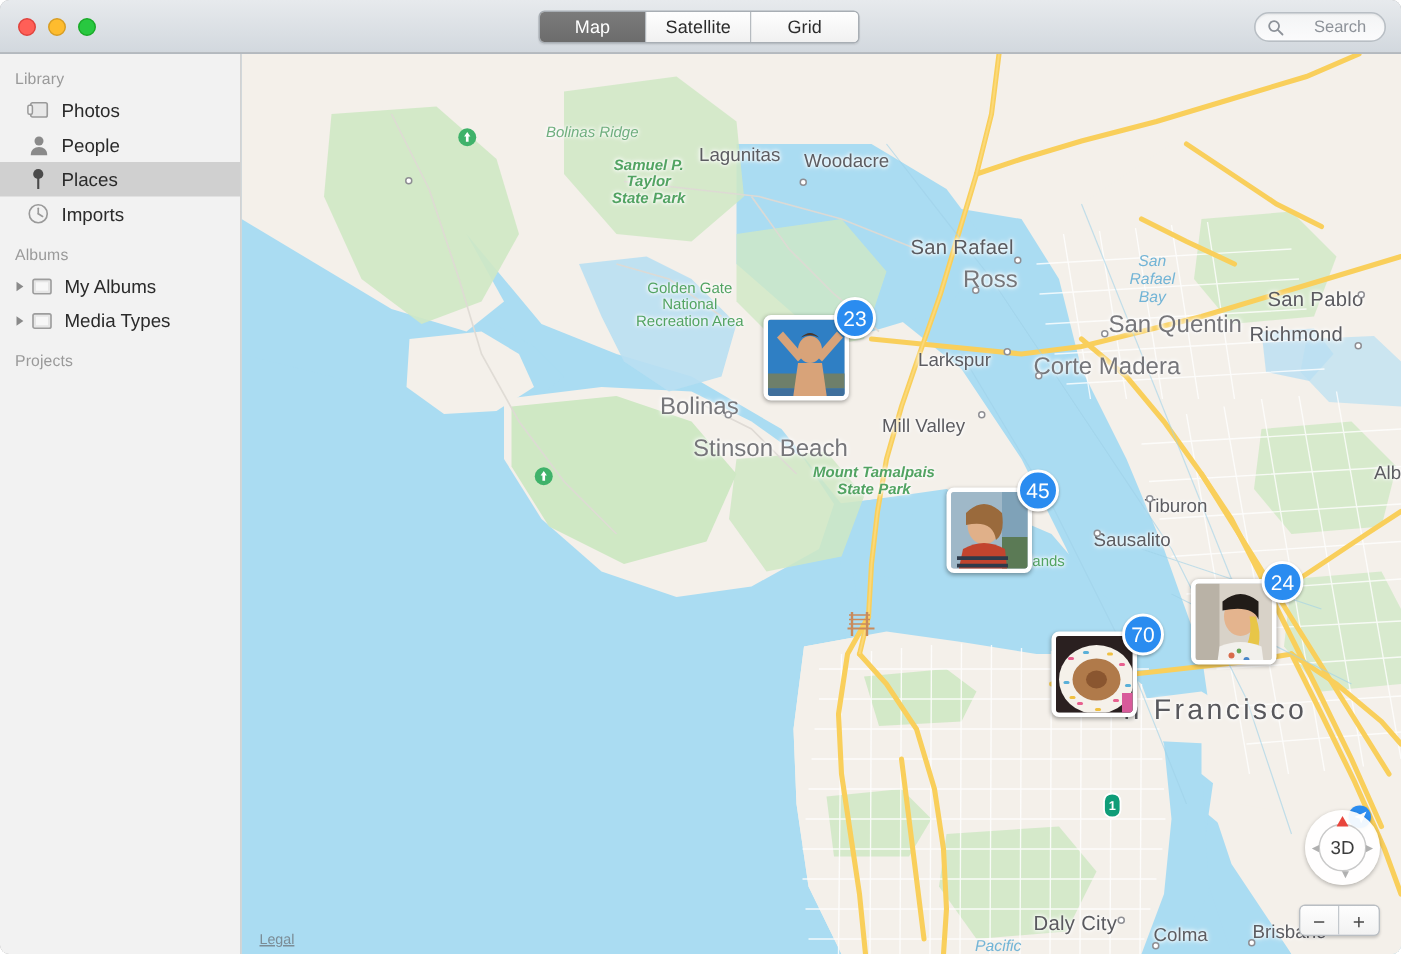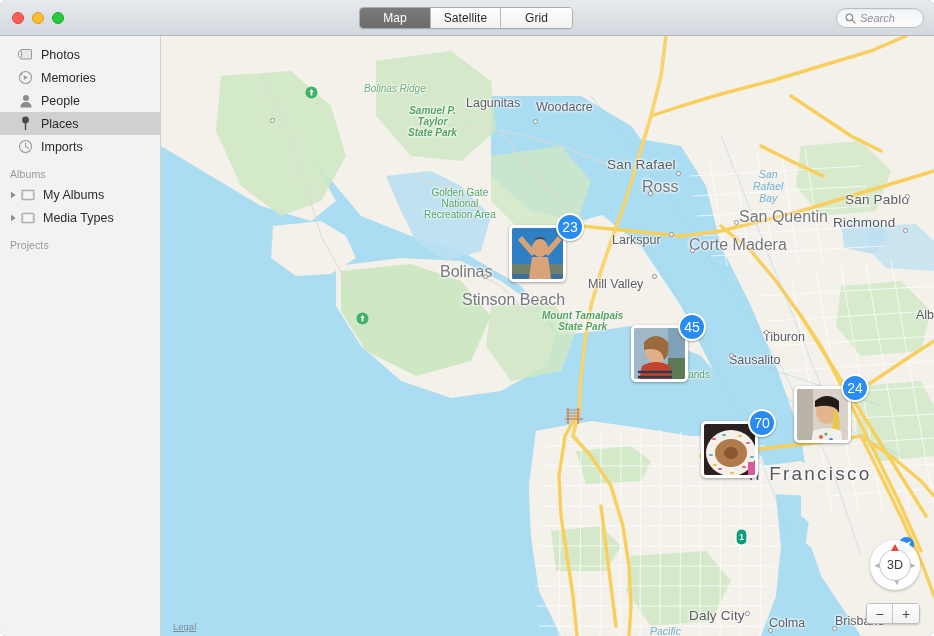--- a/index.html
+++ b/index.html
@@ -63,21 +63,21 @@
     position: absolute; top: 8px; left: 836px;
     width: 88px; height: 20px;
     background: linear-gradient(to bottom, #f3f4f5, #fbfbfc);
     border: 1px solid #b8bec4;
     border-radius: 10px;
     display: flex; align-items: center;
     padding-left: 8px;
     box-shadow: inset 0 1px 1px rgba(0,0,0,0.05);
   }
   .searchfield svg { flex: 0 0 auto; }
-  .search-ph { font-size: 11px; color: #8d9299; margin-left: 4px; font-style: italic; }
+  .search-ph { font-size: 11px; color: #8d9299; margin-left: 20px; }
 
   
   .sidebar {
     position: absolute; top: 36px; left: 0;
     width: 161px; height: 600px;
     background: #f2f2f2;
     border-right: 1px solid #d2d2d2;
     padding-top: 7px;
     z-index: 30;
   }
@@ -268,41 +268,32 @@
       <svg width="11" height="11" viewBox="0 0 11 11">
         <circle cx="4.4" cy="4.4" r="3.3" fill="none" stroke="#8d9299" stroke-width="1.2"></circle>
         <line x1="6.9" y1="6.9" x2="10" y2="10" stroke="#8d9299" stroke-width="1.2" stroke-linecap="round"></line>
       </svg>
       <span class="search-ph">Search</span>
     </div>
   </div>
 
   <div class="sidebar">
 
+    <div class="sb-header">Library</div>
 
     <div class="sb-item">
       <span class="sb-ico">
         <svg width="15" height="13" viewBox="0 0 15 13">
           <rect x="2.5" y="1.5" width="11" height="9.5" rx="1.2" fill="#e8e8e8" stroke="#9a9a9a" stroke-width="1.1"></rect>
           <rect x="0.6" y="3.2" width="3" height="6" rx="1" fill="#f2f2f2" stroke="#9a9a9a" stroke-width="1"></rect>
         </svg>
       </span>
       <span class="sb-label">Photos</span>
     </div>
 
-    <div class="sb-item">
-      <span class="sb-ico">
-        <svg width="15" height="15" viewBox="0 0 15 15">
-          <circle cx="7.5" cy="7.5" r="6" fill="none" stroke="#9a9a9a" stroke-width="1.1"></circle>
-          <path d="M5.8 5.2 L10 7.5 L5.8 9.8 Z" fill="#9a9a9a"></path>
-          <line x1="2.4" y1="3.6" x2="4.4" y2="5" stroke="#9a9a9a" stroke-width="1.1"></line>
-        </svg>
-      </span>
-      <span class="sb-label">Memories</span>
-    </div>
 
 
     <div class="sb-item">
       <span class="sb-ico">
         <svg width="14" height="14" viewBox="0 0 14 14">
           <circle cx="7" cy="4" r="3" fill="#8a8a8a"></circle>
           <path d="M1.5 13.5 C1.5 9.8 4 8 7 8 C10 8 12.5 9.8 12.5 13.5 Z" fill="#8a8a8a"></path>
         </svg>
       </span>
       <span class="sb-label">People</span>
@@ -586,21 +577,21 @@
       </div>
     <div id="map-shields">
         <div class="shield ca" style="left: 571px; top: 492px;">
           <svg width="19" height="18" viewBox="0 0 19 18" style="position:absolute;left:0;top:0">
             <path d="M9.5 1 C12.8 1 15 3.2 15 6.2 L15 12 C15 15 12.5 17 9.5 17 C6.5 17 4 15 4 12 L4 6.2 C4 3.2 6.2 1 9.5 1 Z" fill="#0f9d78" stroke="#fff" stroke-width="1.2"></path>
           </svg>
           <span style="position:relative;top:0px;font-size:8.5px">1</span>
         </div>
       </div>
     <div id="map-clusters">
-        <div class="cluster" style="left: 348px; top: 189px;">
+        <div class="cluster" style="left: 348px; top: 174px;">
           <div class="thumb"><svg width="57" height="57" viewBox="0 0 57 57">
               <rect width="57" height="57" fill="#2f7fc4"></rect>
               <rect y="36" width="57" height="10" fill="#6e7f6a"></rect>
               <rect y="46" width="57" height="11" fill="#3f6f9c"></rect>
               <ellipse cx="28" cy="20" rx="8" ry="9" fill="#d8a379"></ellipse>
               <path d="M20 29 L36 29 L40 57 L16 57 Z" fill="#d8a379"></path>
               <path d="M20 28 L6 12 L10 8 L24 24 Z" fill="#d8a379"></path>
               <path d="M36 28 L50 12 L46 8 L32 24 Z" fill="#d8a379"></path>
               <path d="M22 12 q6 -6 12 0 q-6 -3 -12 0" fill="#4a3528"></path>
               <rect x="16" y="52" width="24" height="5" fill="#e8607f"></rect>

